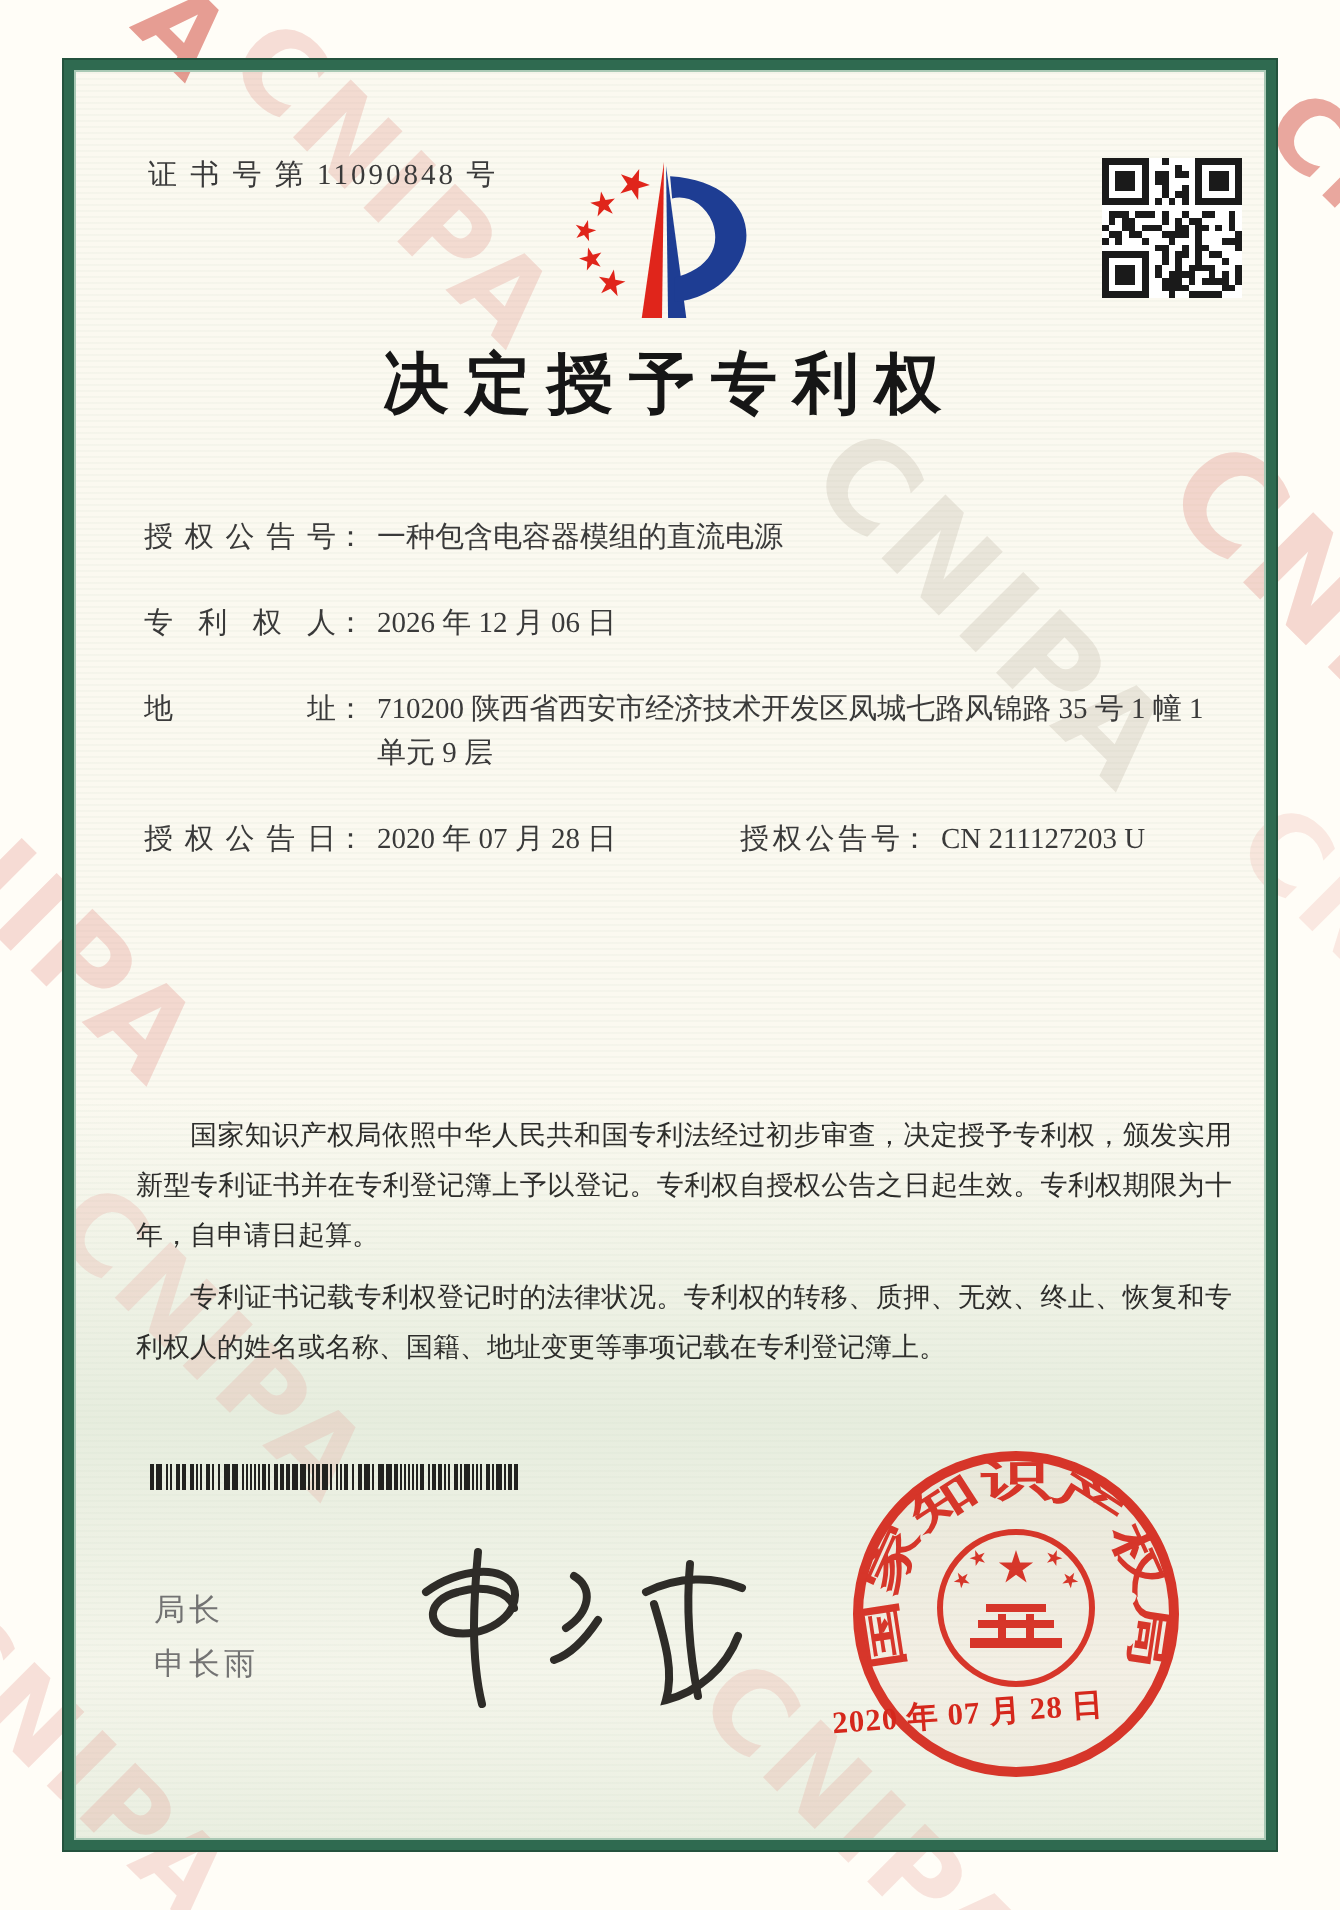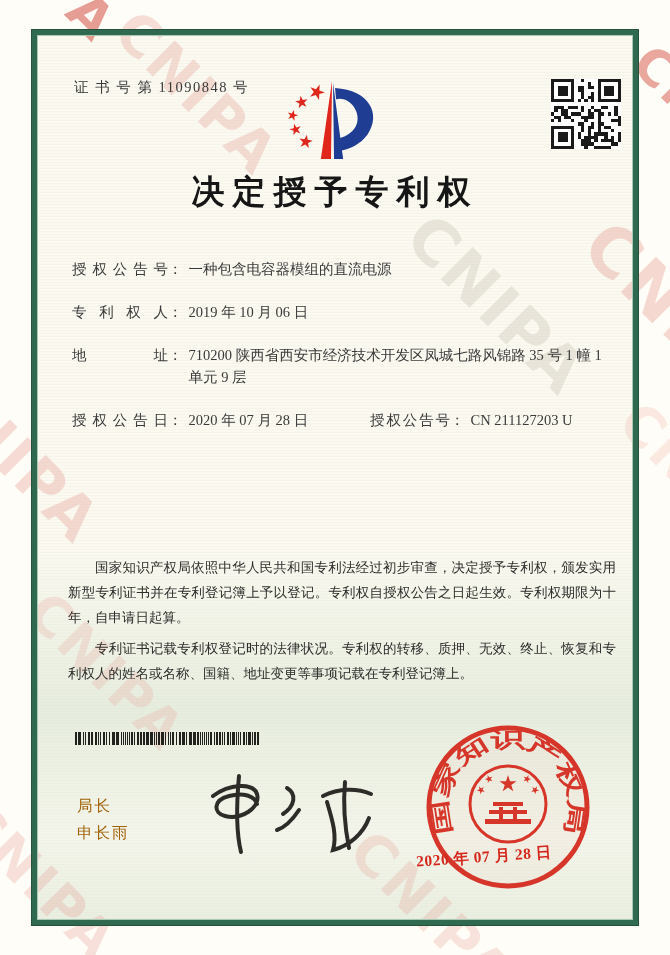--- a/index.html
+++ b/index.html
@@ -43,21 +43,21 @@
   .fvalue{display:inline-block;vertical-align:top;max-width:425px;}
   .pair2{position:absolute;left:258px;top:0;white-space:nowrap;}
   .pair2 .flabel{width:80px;margin-left:40px;}
   .paras{
     position:absolute;left:68px;top:556px;width:548px;font-size:13.5px;line-height:1.85;
     color:#2d2d2b;text-align:justify;
   }
   .paras p{margin:0 0 6px 0;text-indent:2em;}
   .barcode{position:absolute;left:75px;top:732px;width:188px;height:13px;display:flex;align-items:stretch;}
   .barcode div{background:#22221f;height:100%;flex:none;}
-  .signer{position:absolute;left:77px;top:792px;font-size:15.5px;line-height:27px;color:#a16207;letter-spacing:2px;}
+  .signer{position:absolute;left:77px;top:792px;font-size:15.5px;line-height:27px;color:#737373;letter-spacing:2px;}
   .signature{position:absolute;left:195px;top:770px;width:195px;height:90px;}
   .seal{position:absolute;left:423px;top:722px;width:170px;height:170px;opacity:0.93;}
   .seal-date{
     position:absolute;left:416px;top:846px;width:160px;font-size:15.5px;font-weight:bold;
     color:#d5281c;transform:rotate(-4deg);letter-spacing:0.5px;white-space:nowrap;
   }
   .footer{position:absolute;left:0;top:895px;width:670px;text-align:center;font-size:12px;letter-spacing:1.5px;color:#3a3a3a;}
 </style>
 </head>
 <body>
@@ -317,21 +317,21 @@
         <rect x="17" y="20" width="1" height="1" fill="#1a1a1a"></rect>
       </svg>
 
     <div class="title">决定授予专利权</div>
 
     <div class="fields">
       <div class="frow">
         <span class="flabel">授权公告号</span><span class="colon">：</span><span class="fvalue">一种包含电容器模组的直流电源</span>
       </div>
       <div class="frow">
-        <span class="flabel">专利权人</span><span class="colon">：</span><span class="fvalue">2019 年 10 月 06 日</span>
+        <span class="flabel">专利权人</span><span class="colon">：</span><span class="fvalue">2026 年 12 月 06 日</span>
       </div>
       <div class="frow">
         <span class="flabel">地址</span><span class="colon">：</span><span class="fvalue">710200 陕西省西安市经济技术开发区凤城七路风锦路 35 号 1 幢 1 单元 9 层</span>
       </div>
       <div class="frow">
         <span class="flabel">授权公告日</span><span class="colon">：</span><span class="fvalue">2020 年 07 月 28 日</span>
         <span class="pair2">
           <span class="flabel">授权公告号</span><span class="colon">：</span><span class="fvalue">CN 211127203 U</span>
         </span>
       </div>

